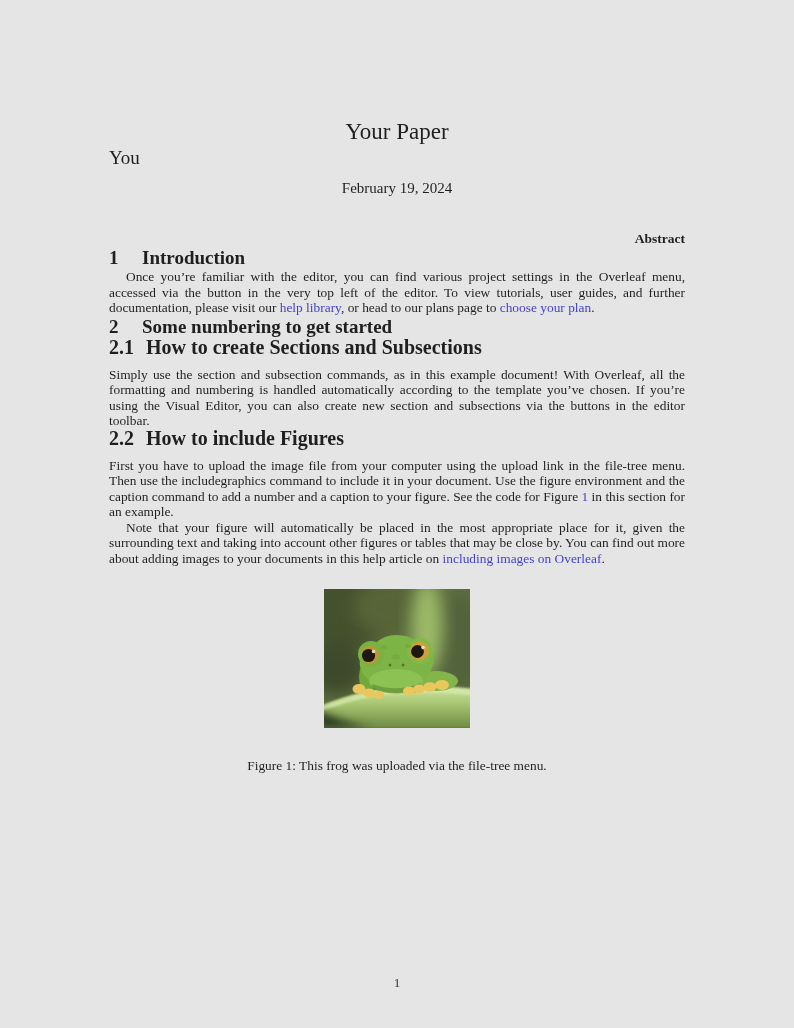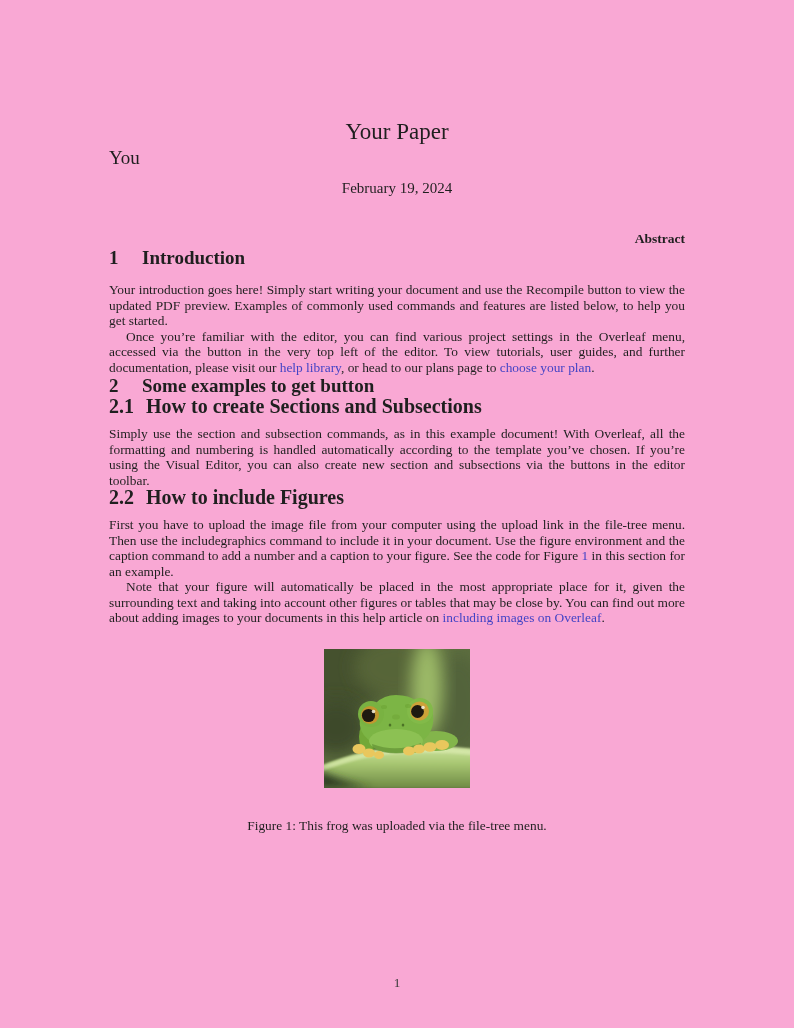--- a/index.html
+++ b/index.html
@@ -1,21 +1,21 @@
 <!DOCTYPE html>
 <html><head>
 <meta charset="utf-8">
 <style>
   * { box-sizing: border-box; }
   html, body { margin: 0; padding: 0; background: #ffffff; }
   .page {
     position: relative;
     width: 794px;
     height: 1028px;
-    background: #f9a8d4;
+    background: #e5e5e5;
     font-family: "Liberation Serif", "DejaVu Serif", serif;
     color: #1f1f1f;
     overflow: hidden;
   }
   .content { padding: 0 109px; }
 
   .doc-title {
     font-size: 23px; line-height: 27px; font-weight: normal;
     text-align: center; margin: 118px 0 0 0;
   }
@@ -78,25 +78,24 @@
   <div class="content">
 
     <h1 class="doc-title">Your Paper</h1>
     <div class="doc-author">You</div>
     <div class="doc-date">February 19, 2024</div>
 
     <div class="abstract-heading">Abstract</div>
 
     <h2 class="sec sec-intro"><span class="num">1</span><span>Introduction</span></h2>
 
-    <p class="body first-after-h2">Your introduction goes here! Simply start writing your document and use the Recompile button to view the updated PDF preview. Examples of commonly used commands and features are listed below, to help you get started.</p>
 
     <p class="body cont"><span>Once you’re familiar with the editor, you can find various project settings in the Overleaf menu, accessed via the button in the very top left of the editor. To view tutorials, user guides, and further documentation, please visit our </span><a class="doclink">help library</a><span>, or head to our plans page to </span><a class="doclink">choose your plan</a><span>.</span></p>
 
-    <h2 class="sec sec-examples"><span class="num">2</span><span>Some examples to get button</span></h2>
+    <h2 class="sec sec-examples"><span class="num">2</span><span>Some numbering to get started</span></h2>
 
     <h3 class="subsec sub-21"><span class="num">2.1</span><span>How to create Sections and Subsections</span></h3>
 
     <p class="body first-after-h3">Simply use the section and subsection commands, as in this example document! With Overleaf, all the formatting and numbering is handled automatically according to the template you’ve chosen. If you’re using the Visual Editor, you can also create new section and subsections via the buttons in the editor toolbar.</p>
 
     <h3 class="subsec sub-22"><span class="num">2.2</span><span>How to include Figures</span></h3>
 
     <p class="body first-after-h3"><span>First you have to upload the image file from your computer using the upload link in the file-tree menu. Then use the includegraphics command to include it in your document. Use the figure environment and the caption command to add a number and a caption to your figure. See the code for Figure </span><a class="doclink">1</a><span> in this section for an example.</span></p>
 
     <p class="body cont"><span>Note that your figure will automatically be placed in the most appropriate place for it, given the surrounding text and taking into account other figures or tables that may be close by. You can find out more about adding images to your documents in this help article on </span><a class="doclink">including images on Overleaf</a><span>.</span></p>

